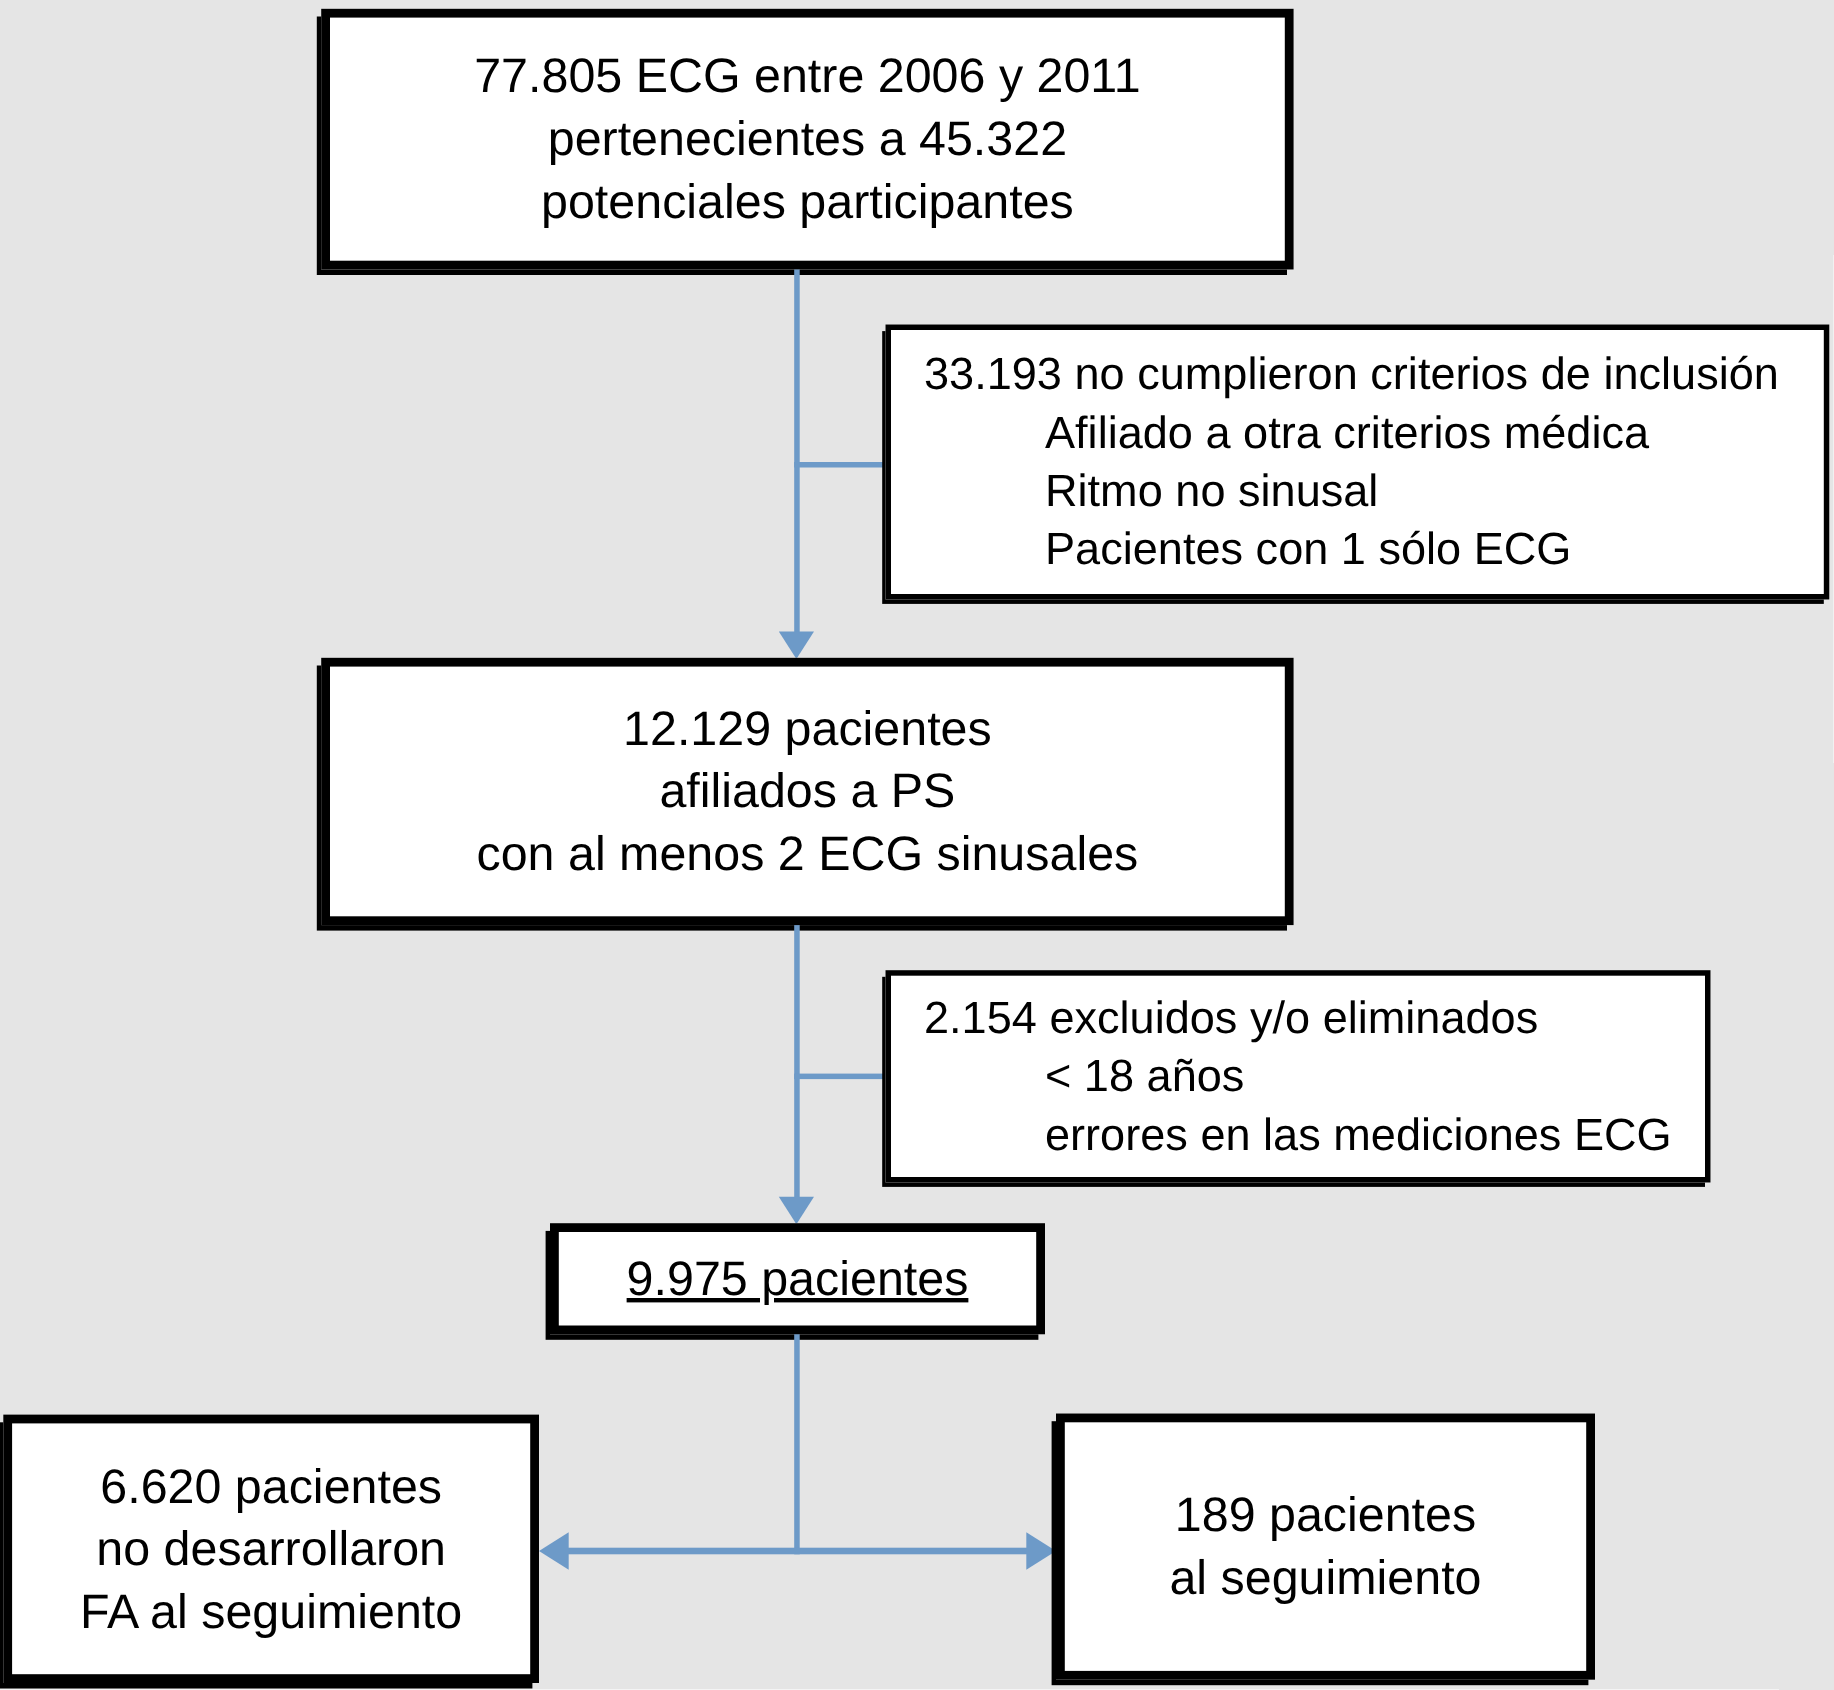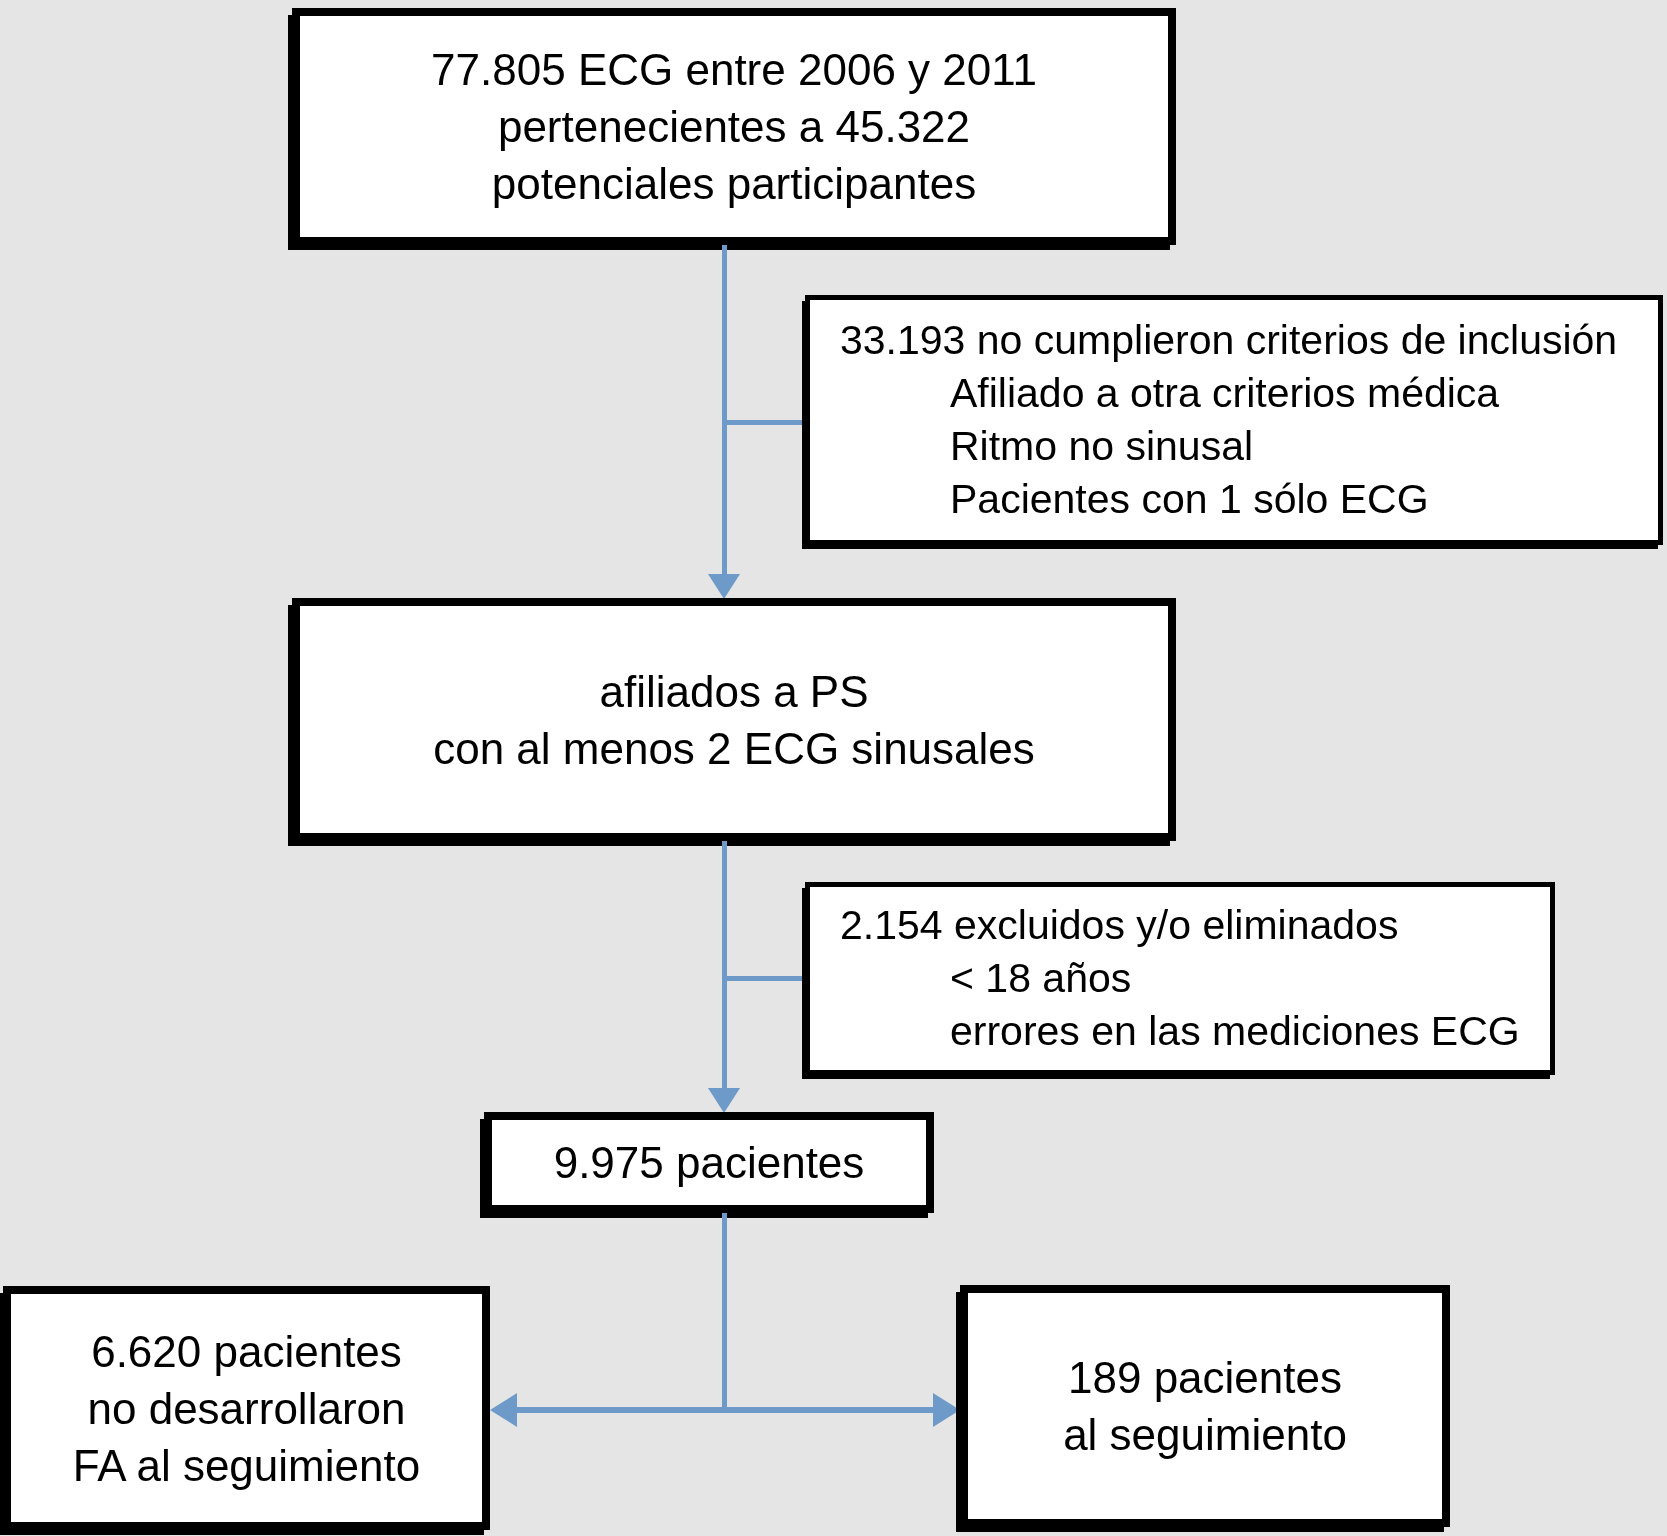--- a/index.html
+++ b/index.html
@@ -73,21 +73,21 @@
     width: 0; height: 0;
     border-top: 17px solid transparent;
     border-bottom: 17px solid transparent;
     border-left: 27px solid #6d9ac8;
   }
   
   #box-source  { left: 292px;  top: 8px;    width: 884px; height: 237px; }
   #box-excl1   { left: 805px;  top: 295px;  width: 858px; height: 250px; }
   #box-cohort  { left: 292px;  top: 598px;  width: 884px; height: 243px; }
   #box-excl2   { left: 805px;  top: 882px;  width: 750px; height: 193px; }
-  #box-final   { left: 484px;  top: 1112px; width: 450px; height: 101px; }
+  #box-final   { left: 500px;  top: 1112px; width: 450px; height: 101px; text-decoration: underline; }
   #box-nofa    { left: 3px;    top: 1286px; width: 487px; height: 244px; }
   #box-fa      { left: 960px;  top: 1285px; width: 490px; height: 242px; justify-content: center; }
   
   #spine-1 { left: 722px; top: 245px;  height: 331px; }
   #head-1  { left: 708px; top: 574px; }
   #conn-1  { left: 722px; top: 420px;  width: 83px; }
   #spine-2 { left: 722px; top: 841px;  height: 248px; }
   #head-2  { left: 708px; top: 1088px; }
   #conn-2  { left: 722px; top: 976px;  width: 83px; }
   #spine-3 { left: 722px; top: 1213px; height: 200px; }
@@ -111,20 +111,21 @@
   <div class="hline" id="conn-1"></div>
 
   <div class="box excl" id="box-excl1">
     <div>33.193 no cumplieron criterios de inclusión</div>
     <div class="item">Afiliado a otra criterios médica</div>
     <div class="item">Ritmo no sinusal</div>
     <div class="item">Pacientes con 1 sólo ECG</div>
   </div>
 
   <div class="box" id="box-cohort">
+    <div>12.129 pacientes</div>
     <div>afiliados a PS</div>
     <div>con al menos 2 ECG sinusales</div>
   </div>
 
   <div class="vline" id="spine-2"></div>
   <div class="arrow-down" id="head-2"></div>
   <div class="hline" id="conn-2"></div>
 
   <div class="box excl" id="box-excl2">
     <div>2.154 excluidos y/o eliminados</div>

